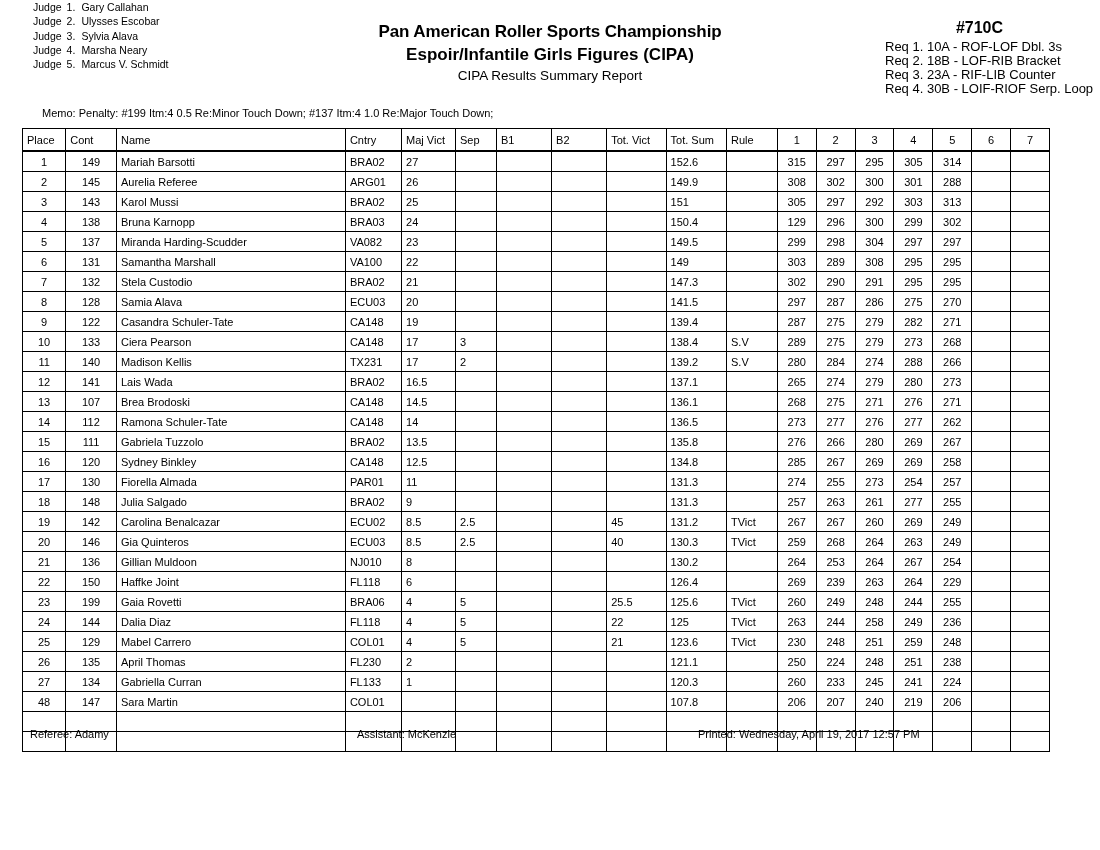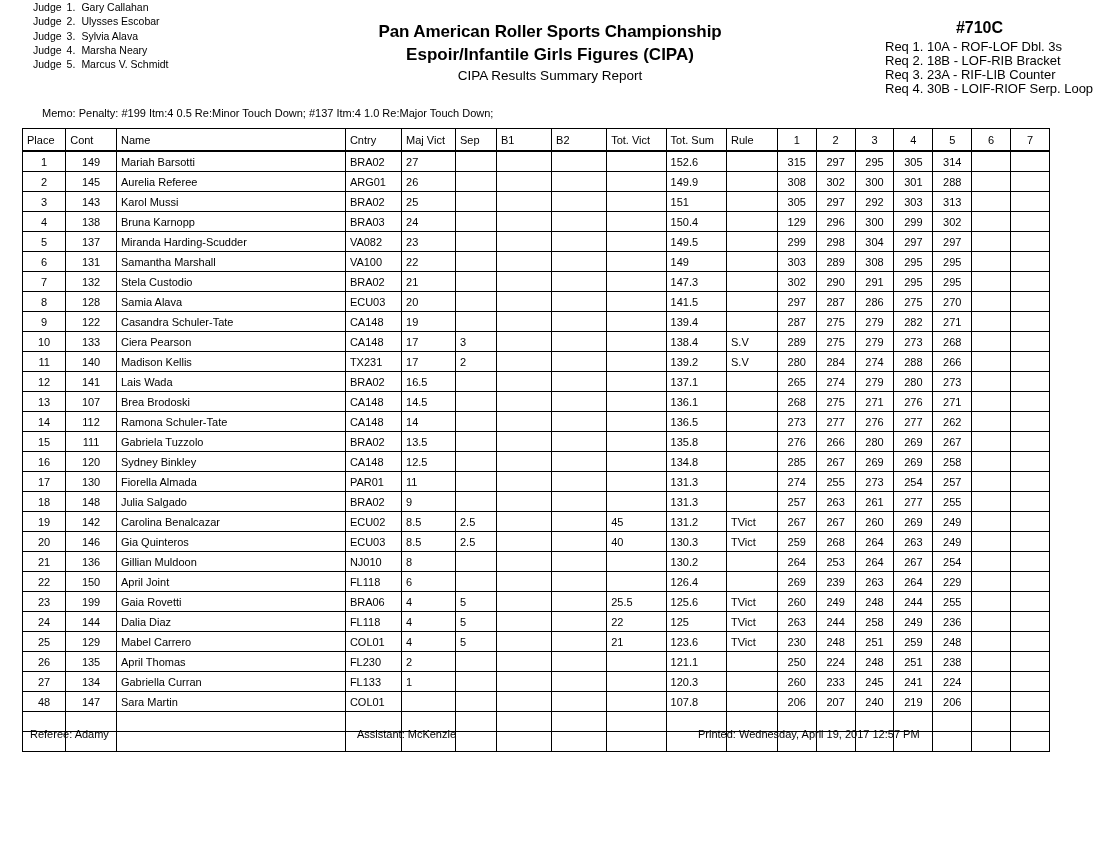--- a/index.html
+++ b/index.html
@@ -664,21 +664,21 @@
           <td class="c-j">253</td>
           <td class="c-j">264</td>
           <td class="c-j">267</td>
           <td class="c-j">254</td>
           <td class="c-j"></td>
           <td class="c-j"></td>
         </tr>
         <tr>
           <td class="c-place">22</td>
           <td class="c-cont">150</td>
-          <td class="c-name">April Joint</td>
+          <td class="c-name">Haffke Joint</td>
           <td class="c-cntry">FL118</td>
           <td class="c-maj">6</td>
           <td class="c-sep"></td>
           <td class="c-b1"></td>
           <td class="c-b2"></td>
           <td class="c-tvict"></td>
           <td class="c-tsum">126.4</td>
           <td class="c-rule"></td>
           <td class="c-j">269</td>
           <td class="c-j">239</td>

